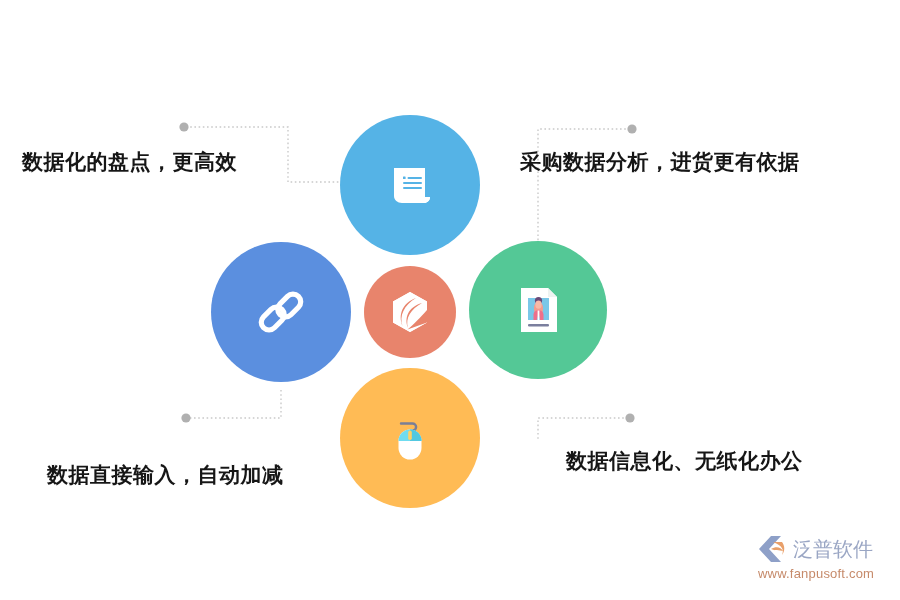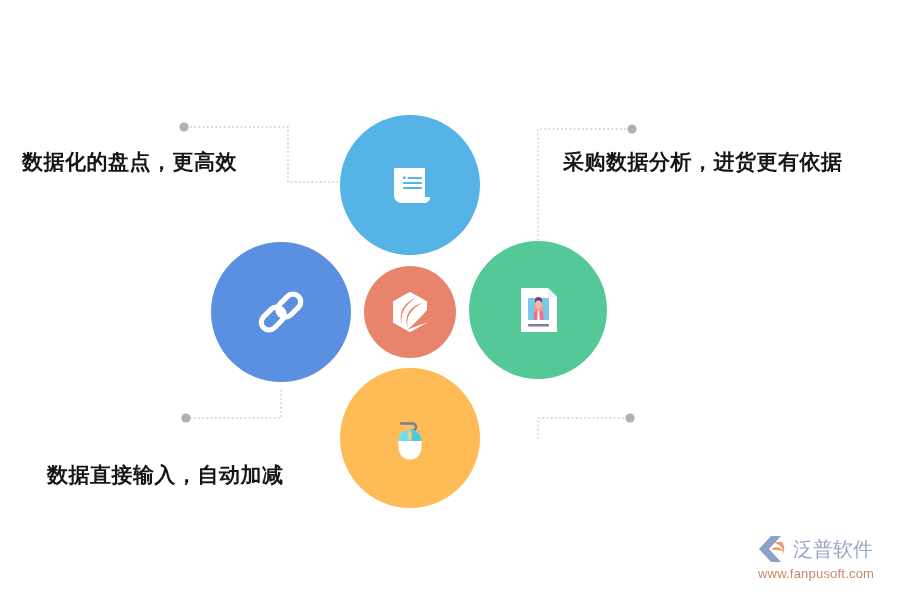--- a/index.html
+++ b/index.html
@@ -32,21 +32,21 @@
   .label{
     position:absolute;
     color:#161616;
     font-weight:bold;
     font-size:21px;
     letter-spacing:.5px;
     white-space:nowrap;
     font-family:"DejaVu Sans","Liberation Sans",sans-serif;
   }
   .lbl-tl{left:22px;top:148px;}
-  .lbl-tr{left:563px;top:148px;}
+  .lbl-tr{left:520px;top:148px;}
   .lbl-bl{left:47px;top:461px;}
   .lbl-br{left:566px;top:447px;}
 
   
   #watermark{
     position:absolute;left:757px;top:534px;
     width:136px;height:58px;
     display:flex;flex-direction:column;align-items:flex-start;
   }
   .wm-row{display:flex;align-items:center;}
@@ -149,20 +149,21 @@
       <path d="M24 4 L41 13.6 v20.8 L24 44 L7 34.4 V13.6 z" fill="#ffffff"></path>
       <path d="M30 10 C16 15 12 27 16.5 38 C13 28 18 17 30 10 z" fill="#e8846c"></path>
       <path d="M36 15 C22 19 18 30 22 40 C19 30 25 21 36 15 z" fill="#e8846c"></path>
       <path d="M21.5 41.5 L41 34.4 V22 C34 30 27 37 21.5 41.5 z" fill="#e8846c"></path>
     </svg>
   </div>
 
   <div class="label lbl-tl">数据化的盘点，更高效</div>
   <div class="label lbl-tr">采购数据分析，进货更有依据</div>
   <div class="label lbl-bl">数据直接输入，自动加减</div>
+  <div class="label lbl-br">数据信息化、无纸化办公</div>
 
   <div id="watermark">
     <div class="wm-row">
       <svg width="34" height="30" viewBox="0 0 34 30">
         <path d="M2 15 L14 2 h10 l-12 13 l12 13 H14 z" fill="#8ea0c8"></path>
         <path d="M16 8 h9 c3 4 3 9 0 13 c2 -5 1 -9 -9 -13 z" fill="#e9a06a"></path>
         <path d="M14 15 c5 -3 10 -2 12 2 c-4 -1 -8 0 -12 -2 z" fill="#e9a06a"></path>
       </svg>
       <span class="wm-text">泛普软件</span>
     </div>

